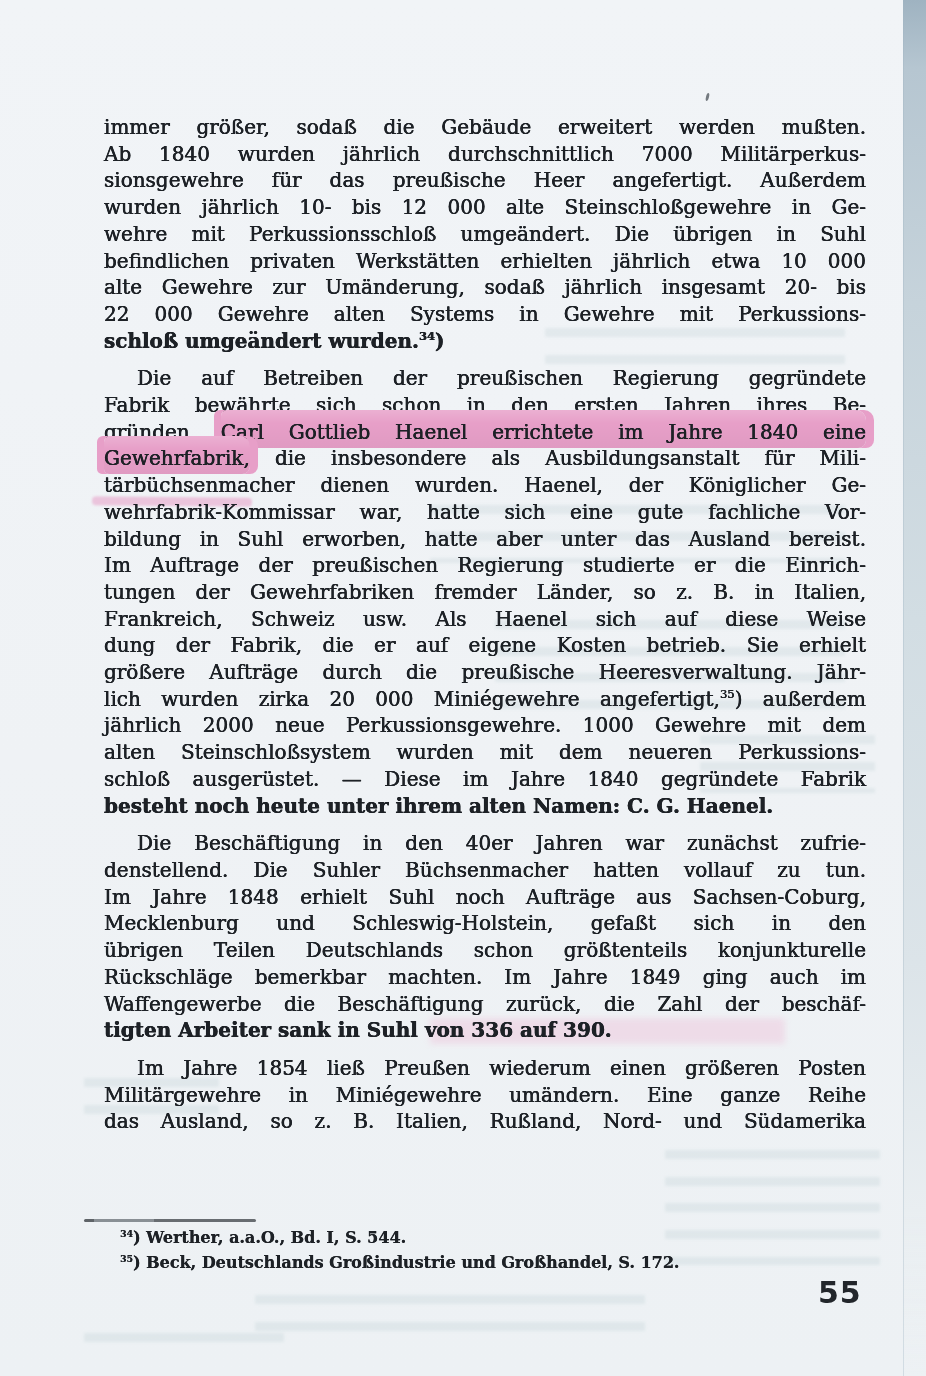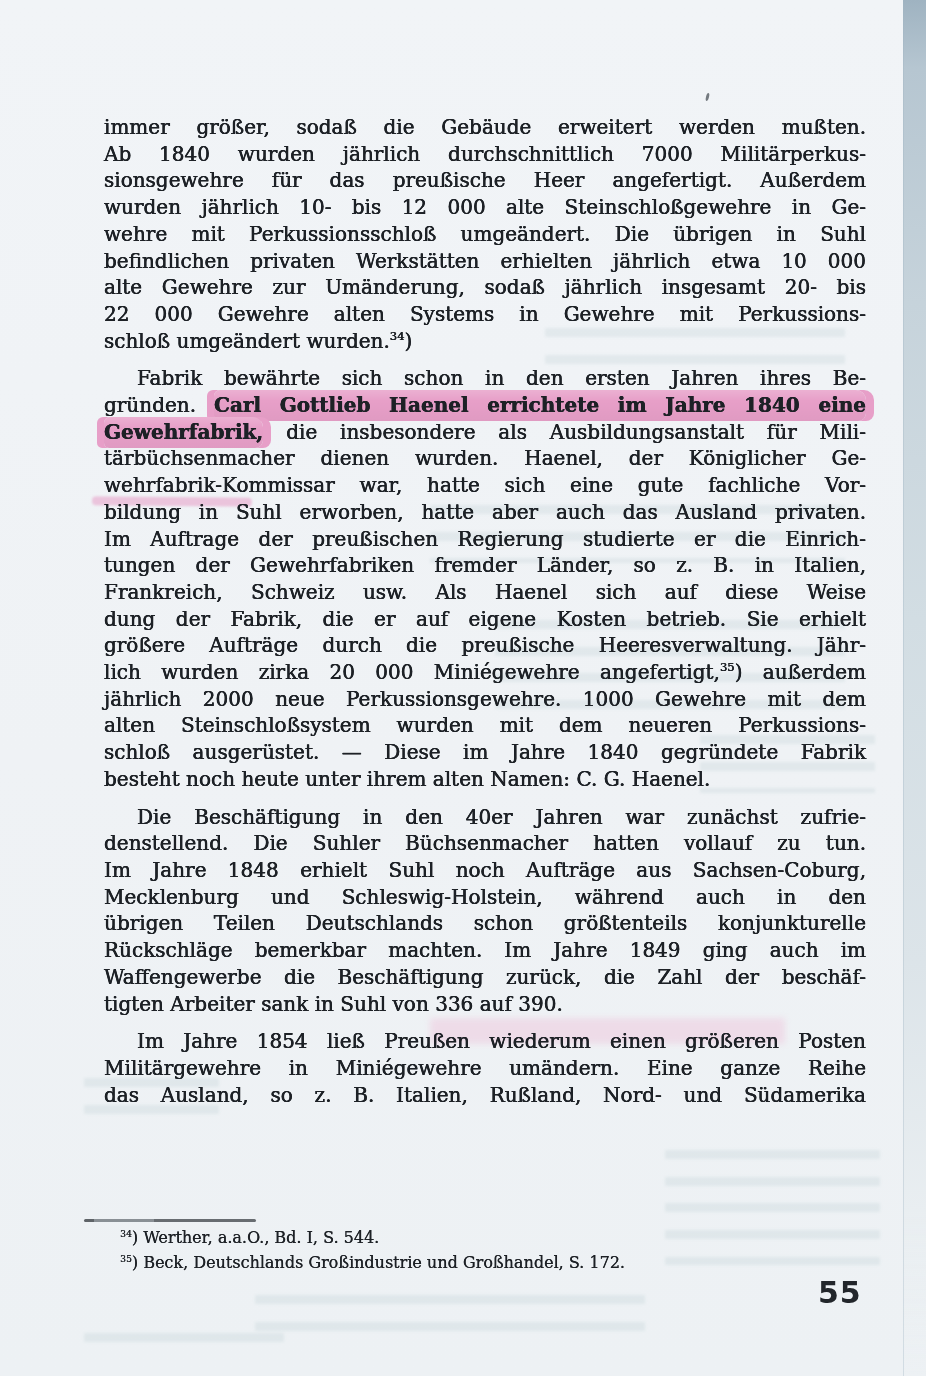--- a/index.html
+++ b/index.html
@@ -21,29 +21,28 @@
   
   .textblock{
     position:absolute;left:84px;top:114px;width:762px;
     font-size:20px;line-height:26.7px;color:#1d2126;
     text-shadow:0.25px 0 0 currentColor,-0.25px 0 0 currentColor;
     margin-left:20px;
   }
   .para + .para{margin-top:11px;}
   .para.indent .line:first-child{text-indent:33px;}
   .line{text-align:justify;text-align-last:justify;white-space:normal;}
-  .line.nj{text-align-last:left;}
+  .line.nj{text-align-last:left;font-weight:bold;}
   sup{font-size:0.58em;line-height:0;vertical-align:super;letter-spacing:0;}
   .hl{
     background-color:var(--hl,#e9a0c9);
     background-image:linear-gradient(180deg,rgba(255,255,255,.18) 0%,rgba(255,255,255,0) 35%,rgba(0,0,0,.03) 100%);
-    padding:3px 0 4px;
+    padding:10px 0 4px;
     box-shadow:8px 0 0 var(--hl,#e9a0c9),-7px 0 0 var(--hl,#e9a0c9);
     border-radius:6px 10px 8px 5px;
-    font-weight:bold;
   }
   
   .fnsep{
     position:absolute;left:84px;top:1219px;width:172px;height:3px;
     background:linear-gradient(90deg,#3b4045 0 10px,#70777d 10px 70px,#464b50 70px 100%);
     border-radius:2px;opacity:.8;
   }
   .footnotes{
     position:absolute;left:84px;top:1228px;width:740px;
     font-size:16px;color:#1d2126;
@@ -98,42 +97,43 @@
         <div class="line"><span>Ab 1840 wurden jährlich durchschnittlich 7000 Militärperkus-</span></div>
         <div class="line"><span>sionsgewehre für das preußische Heer angefertigt. Außerdem</span></div>
         <div class="line"><span>wurden jährlich 10- bis 12 000 alte Steinschloßgewehre in Ge-</span></div>
         <div class="line"><span>wehre mit Perkussionsschloß umgeändert. Die übrigen in Suhl</span></div>
         <div class="line"><span>befindlichen privaten Werkstätten erhielten jährlich etwa 10 000</span></div>
         <div class="line"><span>alte Gewehre zur Umänderung, sodaß jährlich insgesamt 20- bis</span></div>
         <div class="line"><span>22 000 Gewehre alten Systems in Gewehre mit Perkussions-</span></div>
         <div class="line nj"><span>schloß umgeändert wurden.</span><sup>34</sup><span>)</span></div>
       </div>
       <div class="para indent">
+        <div class="line"><span>Die auf Betreiben der preußischen Regierung gegründete</span></div>
         <div class="line"><span>Fabrik bewährte sich schon in den ersten Jahren ihres Be-</span></div>
         <div class="line"><span>gründen. </span><span class="hl">Carl Gottlieb Haenel errichtete im Jahre 1840 eine</span></div>
         <div class="line"><span class="hl">Gewehrfabrik,</span><span> die insbesondere als Ausbildungsanstalt für Mili-</span></div>
         <div class="line"><span>tärbüchsenmacher dienen wurden. Haenel, der Königlicher Ge-</span></div>
         <div class="line"><span>wehrfabrik-Kommissar war, hatte sich eine gute fachliche Vor-</span></div>
-        <div class="line"><span>bildung in Suhl erworben, hatte aber auch das Ausland privaten.</span></div>
+        <div class="line"><span>bildung in Suhl erworben, hatte aber unter das Ausland bereist.</span></div>
         <div class="line"><span>Im Auftrage der preußischen Regierung studierte er die Einrich-</span></div>
         <div class="line"><span>tungen der Gewehrfabriken fremder Länder, so z. B. in Italien,</span></div>
         <div class="line"><span>Frankreich, Schweiz usw. Als Haenel sich auf diese Weise</span></div>
         <div class="line"><span>dung der Fabrik, die er auf eigene Kosten betrieb. Sie erhielt</span></div>
         <div class="line"><span>größere Aufträge durch die preußische Heeresverwaltung. Jähr-</span></div>
         <div class="line"><span>lich wurden zirka 20 000 Miniégewehre angefertigt,</span><sup>35</sup><span>) außerdem</span></div>
         <div class="line"><span>jährlich 2000 neue Perkussionsgewehre. 1000 Gewehre mit dem</span></div>
         <div class="line"><span>alten Steinschloßsystem wurden mit dem neueren Perkussions-</span></div>
         <div class="line"><span>schloß ausgerüstet. — Diese im Jahre 1840 gegründete Fabrik</span></div>
         <div class="line nj"><span>besteht noch heute unter ihrem alten Namen: C. G. Haenel.</span></div>
       </div>
       <div class="para indent">
         <div class="line"><span>Die Beschäftigung in den 40er Jahren war zunächst zufrie-</span></div>
         <div class="line"><span>denstellend. Die Suhler Büchsenmacher hatten vollauf zu tun.</span></div>
         <div class="line"><span>Im Jahre 1848 erhielt Suhl noch Aufträge aus Sachsen-Coburg,</span></div>
-        <div class="line"><span>Mecklenburg und Schleswig-Holstein, während auch in den</span></div>
+        <div class="line"><span>Mecklenburg und Schleswig-Holstein, gefaßt sich in den</span></div>
         <div class="line"><span>übrigen Teilen Deutschlands schon größtenteils konjunkturelle</span></div>
         <div class="line"><span>Rückschläge bemerkbar machten. Im Jahre 1849 ging auch im</span></div>
         <div class="line"><span>Waffengewerbe die Beschäftigung zurück, die Zahl der beschäf-</span></div>
         <div class="line nj"><span>tigten Arbeiter sank in Suhl von 336 auf 390.</span></div>
       </div>
       <div class="para indent">
         <div class="line"><span>Im Jahre 1854 ließ Preußen wiederum einen größeren Posten</span></div>
         <div class="line"><span>Militärgewehre in Miniégewehre umändern. Eine ganze Reihe</span></div>
         <div class="line"><span>das Ausland, so z. B. Italien, Rußland, Nord- und Südamerika</span></div>
       </div>

